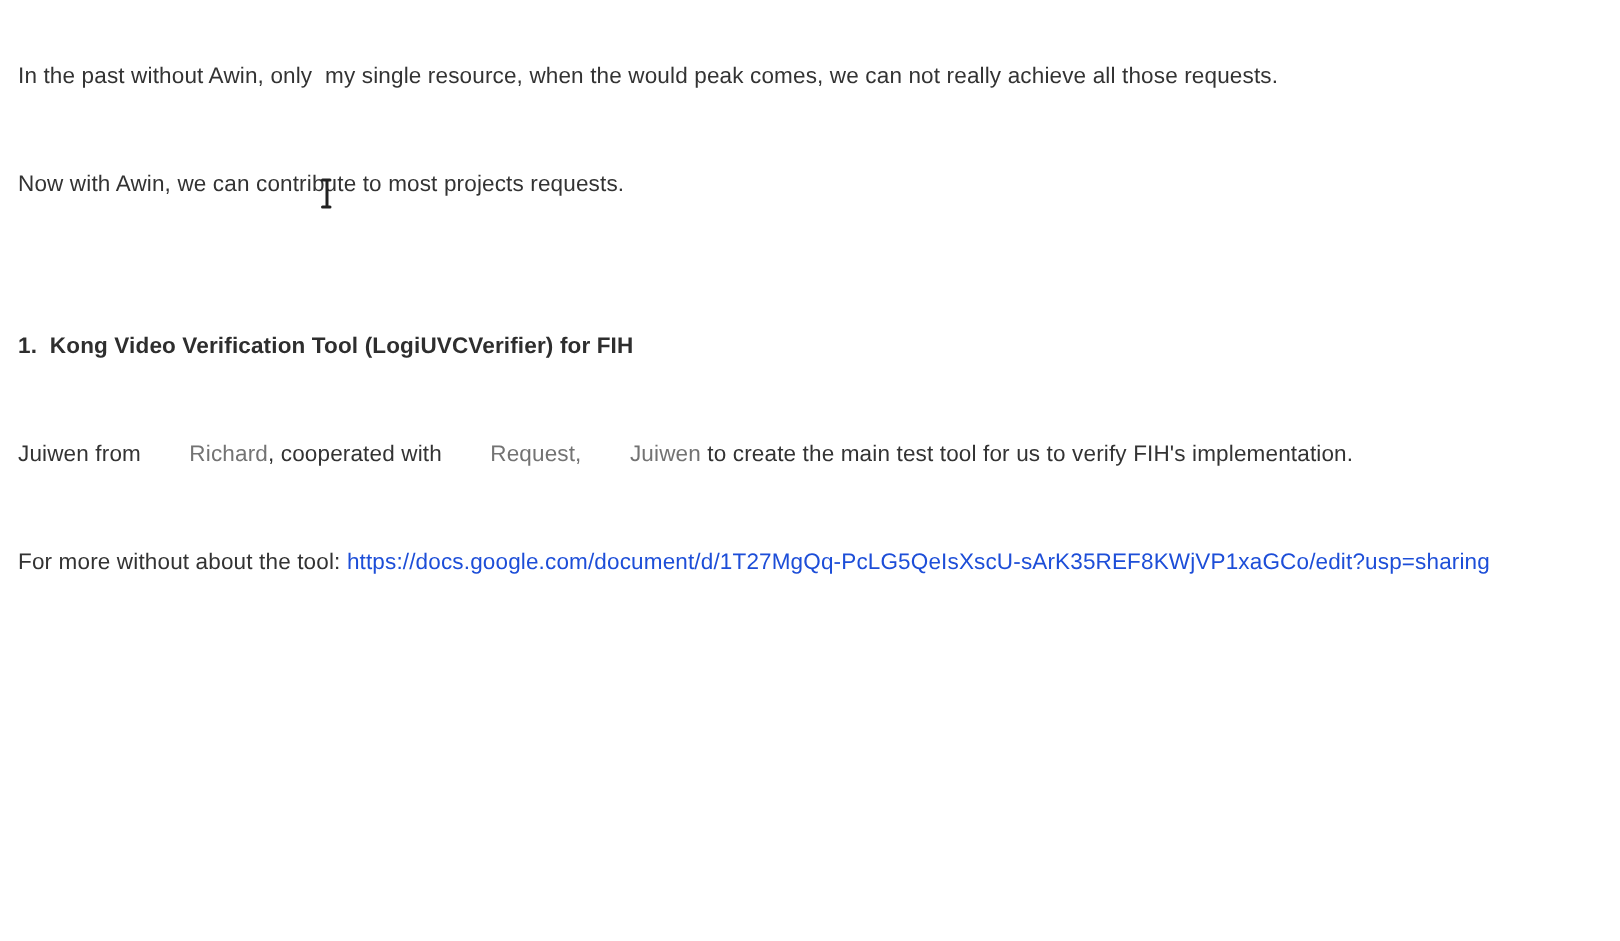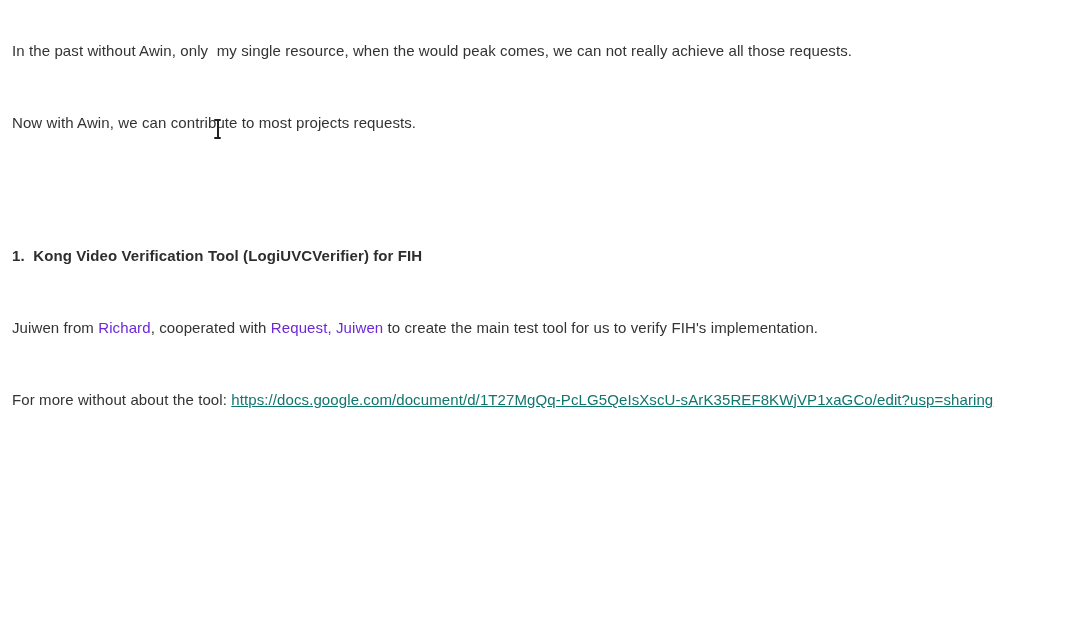--- a/index.html
+++ b/index.html
@@ -23,29 +23,29 @@
     font-size: 15px;
     line-height: 24px;
     white-space: pre-wrap;
     letter-spacing: 0.1px;
   }
   .ln {
     min-height: 24px;
   }
   .heading {
     font-weight: 700;
-    margin-top: 37px;
+    margin-top: 12px;
     color: #2e2e2e;
   }
   .name {
-    color: #6d28d9;
+    color: #737373;
+    margin-left: 28px;
   }
   .url {
-    color: #0f766e;
-    text-decoration: underline;
+    color: #1d4ed8;
     cursor: pointer;
   }
   
   .ibeam {
     position: absolute;
     left: 213px;
     top: 119px;
     width: 9px;
     height: 20px;
     pointer-events: none;

